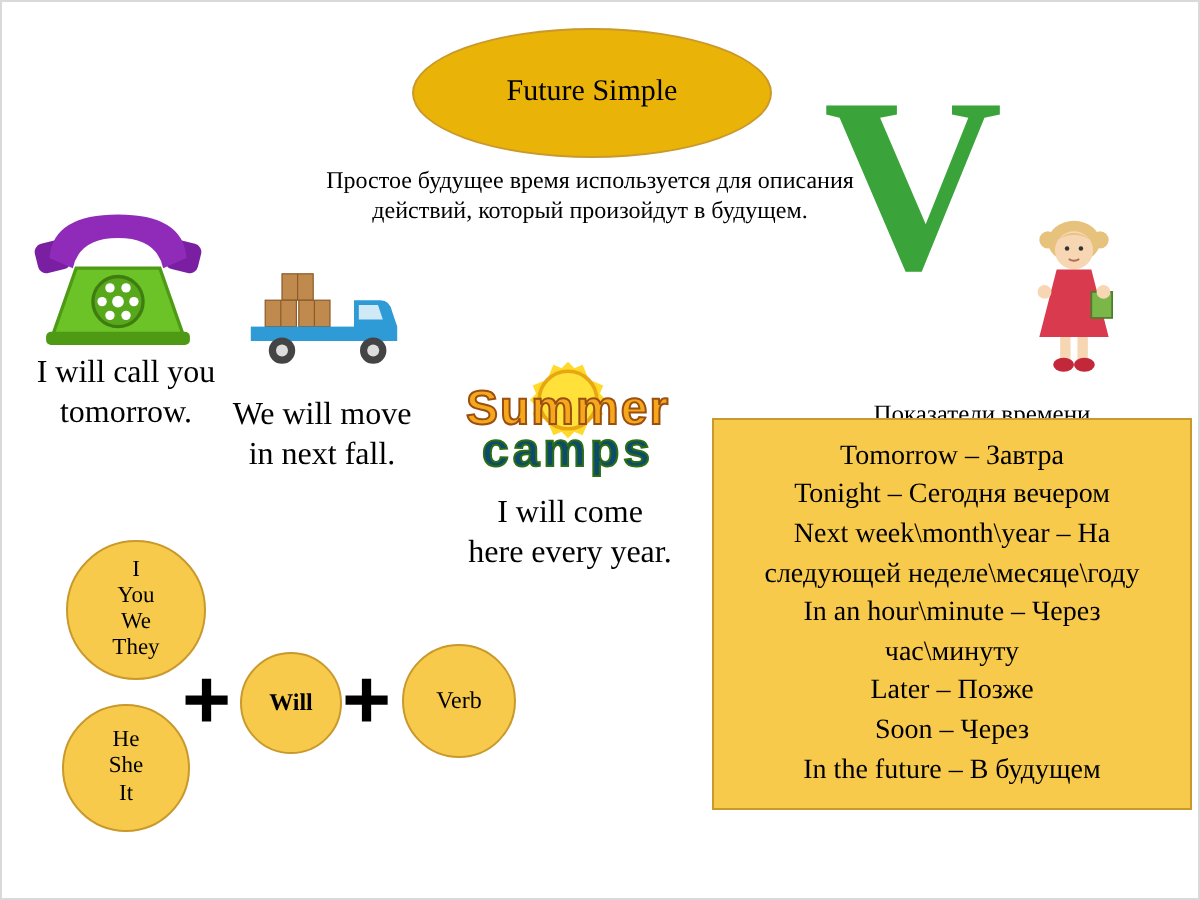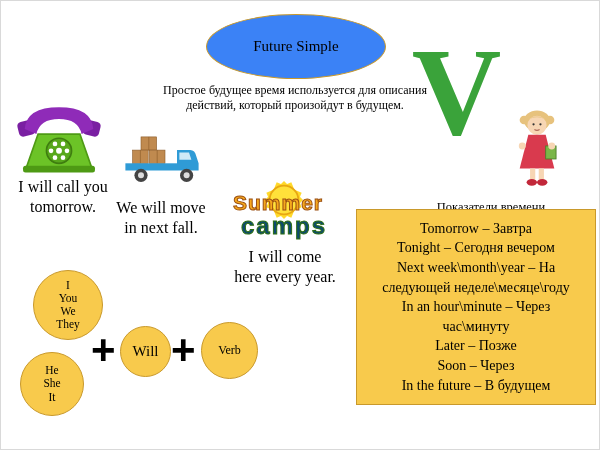--- a/index.html
+++ b/index.html
@@ -5,41 +5,41 @@
   html,body{margin:0;padding:0;background:#fff;}
   .slide{
     position:relative;width:600px;height:450px;background:#ffffff;
     border:1px solid #d9d9d9;box-sizing:border-box;overflow:hidden;
     font-family:"Liberation Serif","DejaVu Serif",serif;color:#000;
   }
   .abs{position:absolute;}
   
   .title-ellipse{
     left:205px;top:13px;width:178px;height:63px;border-radius:50%;
-    background:#3b82f6;border:1px solid #c9992b;
+    background:#eab308;border:1px solid #c9992b;
     display:flex;align-items:center;justify-content:center;
     font-size:15px;
   }
   .description{
     left:160px;top:82px;width:268px;margin:0;text-align:center;
     font-size:12px;line-height:1.28;
   }
   
   .phone-icon{left:12px;top:96px;width:92px;height:80px;}
   .phone-caption{left:8px;top:176px;width:108px;}
   
   .truck-icon{left:122px;top:130px;width:78px;height:58px;}
   .truck-caption{left:108px;top:197px;width:104px;}
   
   .camp-logo{left:232px;top:176px;width:102px;height:68px;}
   .sun-icon{position:absolute;left:24px;top:-4px;width:54px;height:54px;}
   .logo-summer{
     position:absolute;left:0;top:14px;width:100%;
     font-family:"Liberation Sans","DejaVu Sans",sans-serif;font-weight:bold;
-    font-size:21px;color:#f6a81c;-webkit-text-stroke:1px #9a4f12;
+    font-size:24px;color:#f6a81c;-webkit-text-stroke:1px #9a4f12;
     letter-spacing:1px;
   }
   .logo-camps{
     position:absolute;left:0;top:35px;width:100%;text-align:center;
     font-family:"Liberation Sans","DejaVu Sans",sans-serif;font-weight:bold;
     font-size:24px;color:#0c4a6e;-webkit-text-stroke:1px #2c6e13;
     letter-spacing:2px;
   }
   .camp-caption{left:232px;top:246px;width:104px;}
   .caption{margin:0;text-align:center;font-size:16px;line-height:1.22;}
@@ -61,22 +61,22 @@
     display:flex;flex-direction:column;justify-content:center;
     text-align:center;font-size:14px;line-height:1.4;padding:2px 21px;
   }
   
   .circle{
     background:#f8ca4c;border:1px solid #c9992b;border-radius:50%;
     display:flex;align-items:center;justify-content:center;
     text-align:center;white-space:pre-line;
   }
   .c-subj1{left:32px;top:269px;width:68px;height:68px;font-size:11.5px;line-height:1.15;}
-  .c-subj2{left:19px;top:351px;width:62px;height:62px;font-size:11.5px;line-height:1.15;}
-  .c-will{left:119px;top:325px;width:49px;height:49px;font-size:15px;}
+  .c-subj2{left:30px;top:351px;width:62px;height:62px;font-size:11.5px;line-height:1.15;}
+  .c-will{left:119px;top:325px;width:49px;height:49px;font-size:12px;font-weight:bold;}
   .c-verb{left:200px;top:321px;width:55px;height:55px;font-size:12px;}
   .plus{
     font-family:"Liberation Sans","DejaVu Sans",sans-serif;
     font-size:42px;font-weight:bold;line-height:1;color:#000;
   }
   .plus-1{left:90px;top:328px;}
   .plus-2{left:170px;top:328px;}
 </style>
 </head>
 <body>

